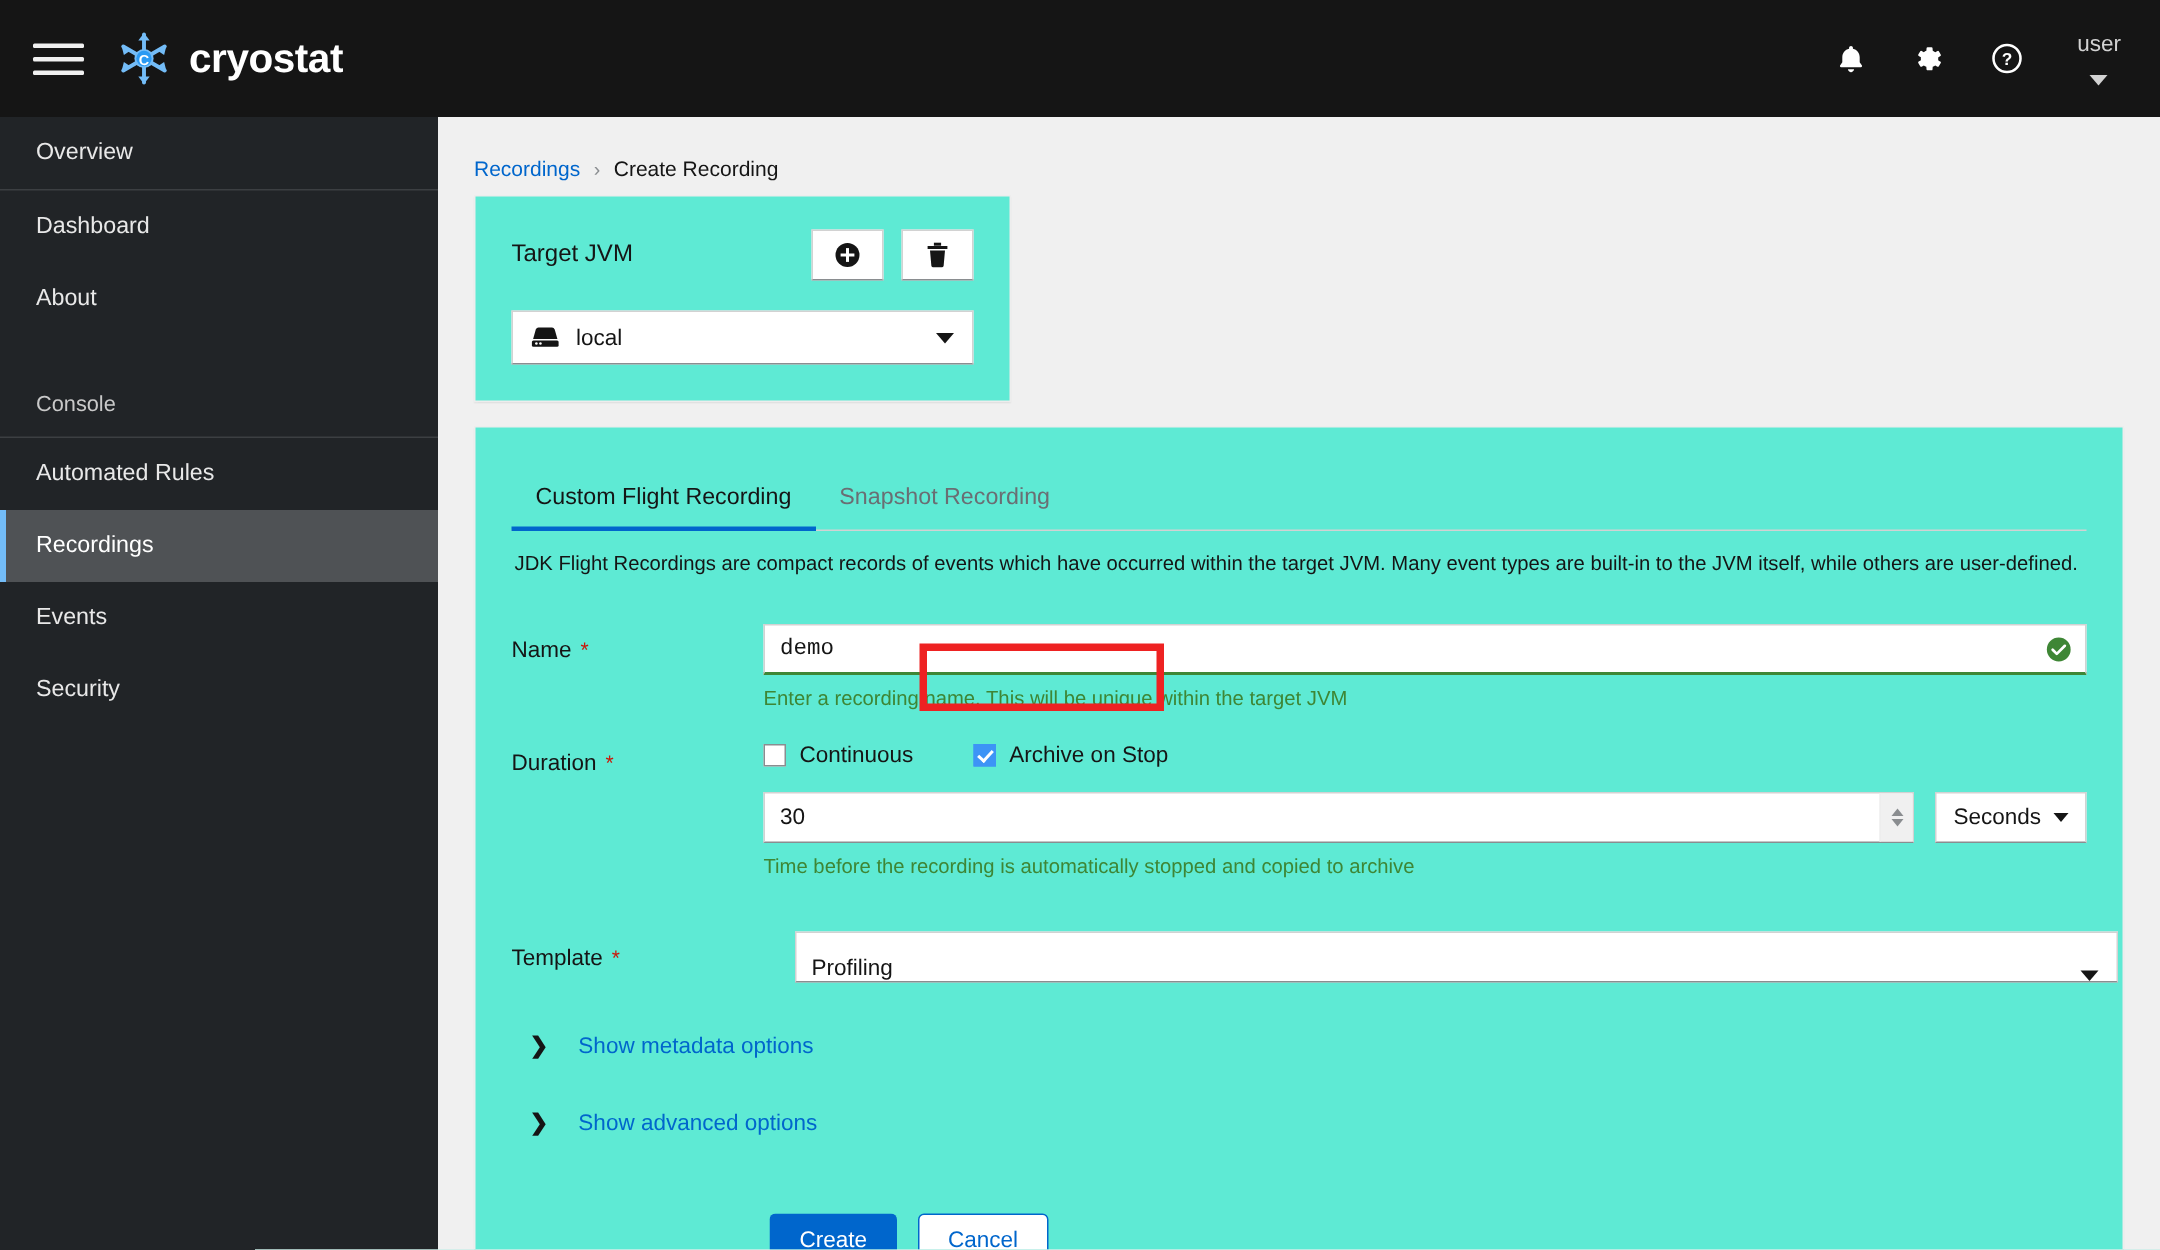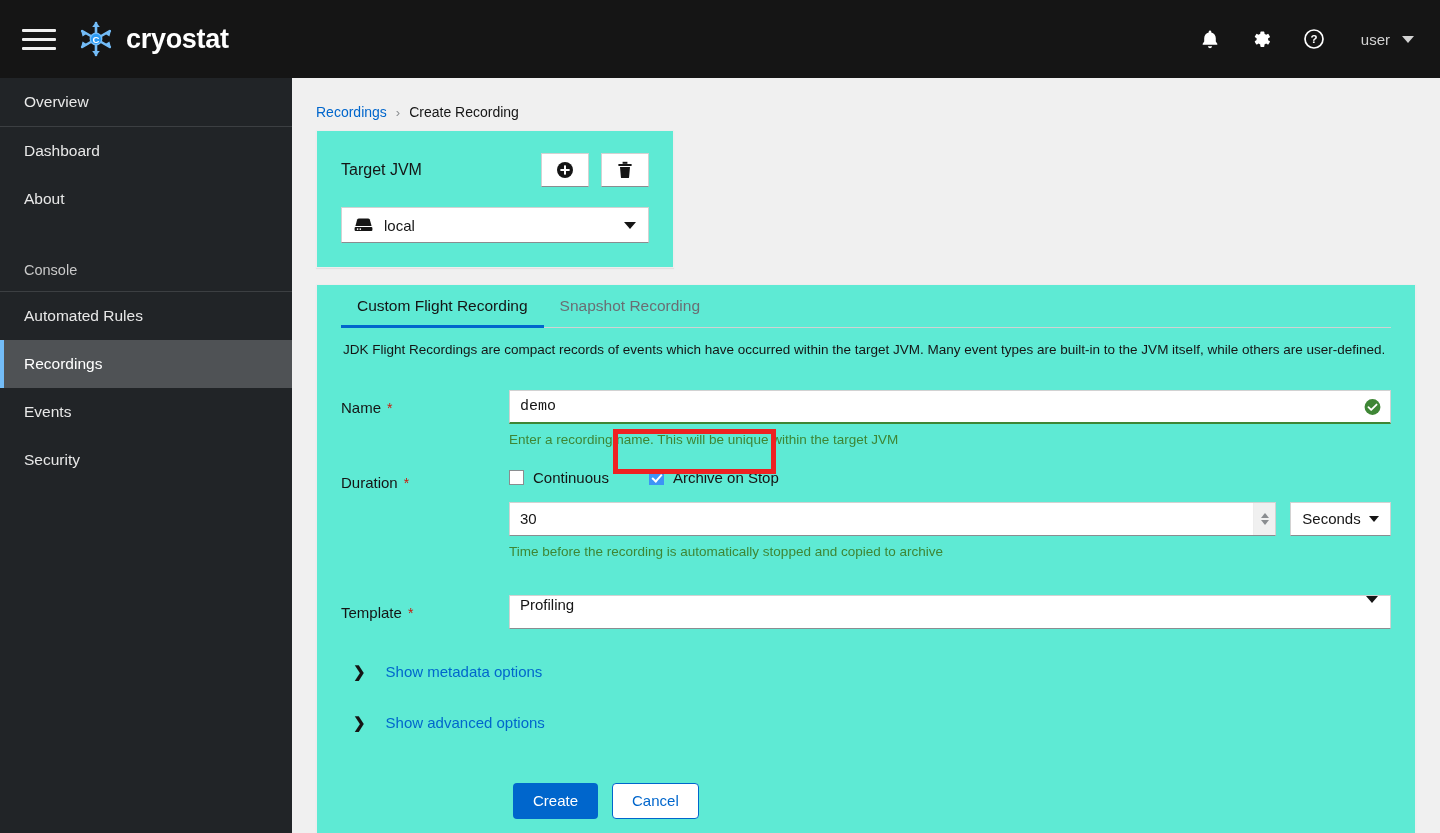--- a/index.html
+++ b/index.html
@@ -29,21 +29,21 @@
   }
   .masthead-spacer { flex: 1 1 auto; }
   .masthead-tools { display: flex; align-items: center; gap: 26px; }
   .icon-btn {
     width: 26px; height: 26px; display: flex; align-items: center; justify-content: center;
     cursor: pointer; background: none; border: none;
   }
   .icon-btn svg { display: block; }
   .user-menu {
     display: flex; align-items: center; gap: 12px; cursor: pointer;
-    margin-left: 8px; margin-right: 4px;
+    margin-left: 8px; margin-right: 4px; flex-direction: column;
   }
   .user-name { font-size: 15px; color: #d2d2d2; }
   .caret-down { width: 0; height: 0; border-left: 6px solid transparent;
     border-right: 6px solid transparent; border-top: 7px solid #d2d2d2; }
 
   
   .body-row { display: flex; flex: 1 1 auto; min-height: 0; }
 
   
   .sidebar {
@@ -98,21 +98,21 @@
     display: flex; align-items: center; gap: 11px; padding: 0 12px;
     font-size: 15px; color: #151515; cursor: pointer;
   }
   .target-select .sel-spacer { flex: 1 1 auto; }
   .sel-caret { width: 0; height: 0; border-left: 6px solid transparent;
     border-right: 6px solid transparent; border-top: 7px solid #151515; }
 
   .form-card {
     margin: 16px 24px 0 24px; padding: 0 24px 28px 24px; min-height: 552px;
   }
-  .tabs { display: flex; border-bottom: 1px solid #d2d2d2; }
+  .tabs { display: flex; border-bottom: 1px solid #d2d2d2; padding-top: 26px; }
   .tab {
     padding: 12px 16px 12px 16px; font-size: 15.5px; color: #151515;
     cursor: pointer; position: relative; background: none; border: none;
     font-family: inherit;
   }
   .tab.inactive { color: #6a6e73; }
   .tab.active::after {
     content: ""; position: absolute; left: 0; right: 0; bottom: -1px;
     height: 3px; background: #06c;
   }
@@ -179,22 +179,22 @@
   .unit-btn {
     flex: 0 0 101px; height: 34px; border: 1px solid #d2d2d2; border-bottom-color: #8a8d90;
     background: #fff; display: flex; align-items: center; justify-content: center; gap: 8px;
     font-size: 15px; color: #151515; cursor: pointer; font-family: inherit;
   }
   .unit-caret { width: 0; height: 0; border-left: 5px solid transparent;
     border-right: 5px solid transparent; border-top: 6px solid #151515; }
 
   .select-ctl {
     width: 100%; height: 34px; border: 1px solid #d2d2d2; border-bottom-color: #8a8d90;
-    background: #fff; display: flex; align-items: flex-start; padding: 0 12px 0 10px;
-    font-size: 15px; color: #151515; cursor: pointer;
+    background: #fff; display: flex; align-items: flex-end; padding: 0 12px 0 10px;
+    font-size: 15px; color: #151515; cursor: pointer; margin-left: 21px;
   }
   .select-ctl .sel-spacer { flex: 1 1 auto; }
 
   .expandable {
     display: flex; align-items: center; gap: 20px; margin-top: 34px;
     padding-left: 12px; cursor: pointer;
   }
   .chev-right { font-size: 15px; color: #151515; font-weight: bold; line-height: 1; }
   .exp-text { font-size: 15px; color: #06c; }
 

